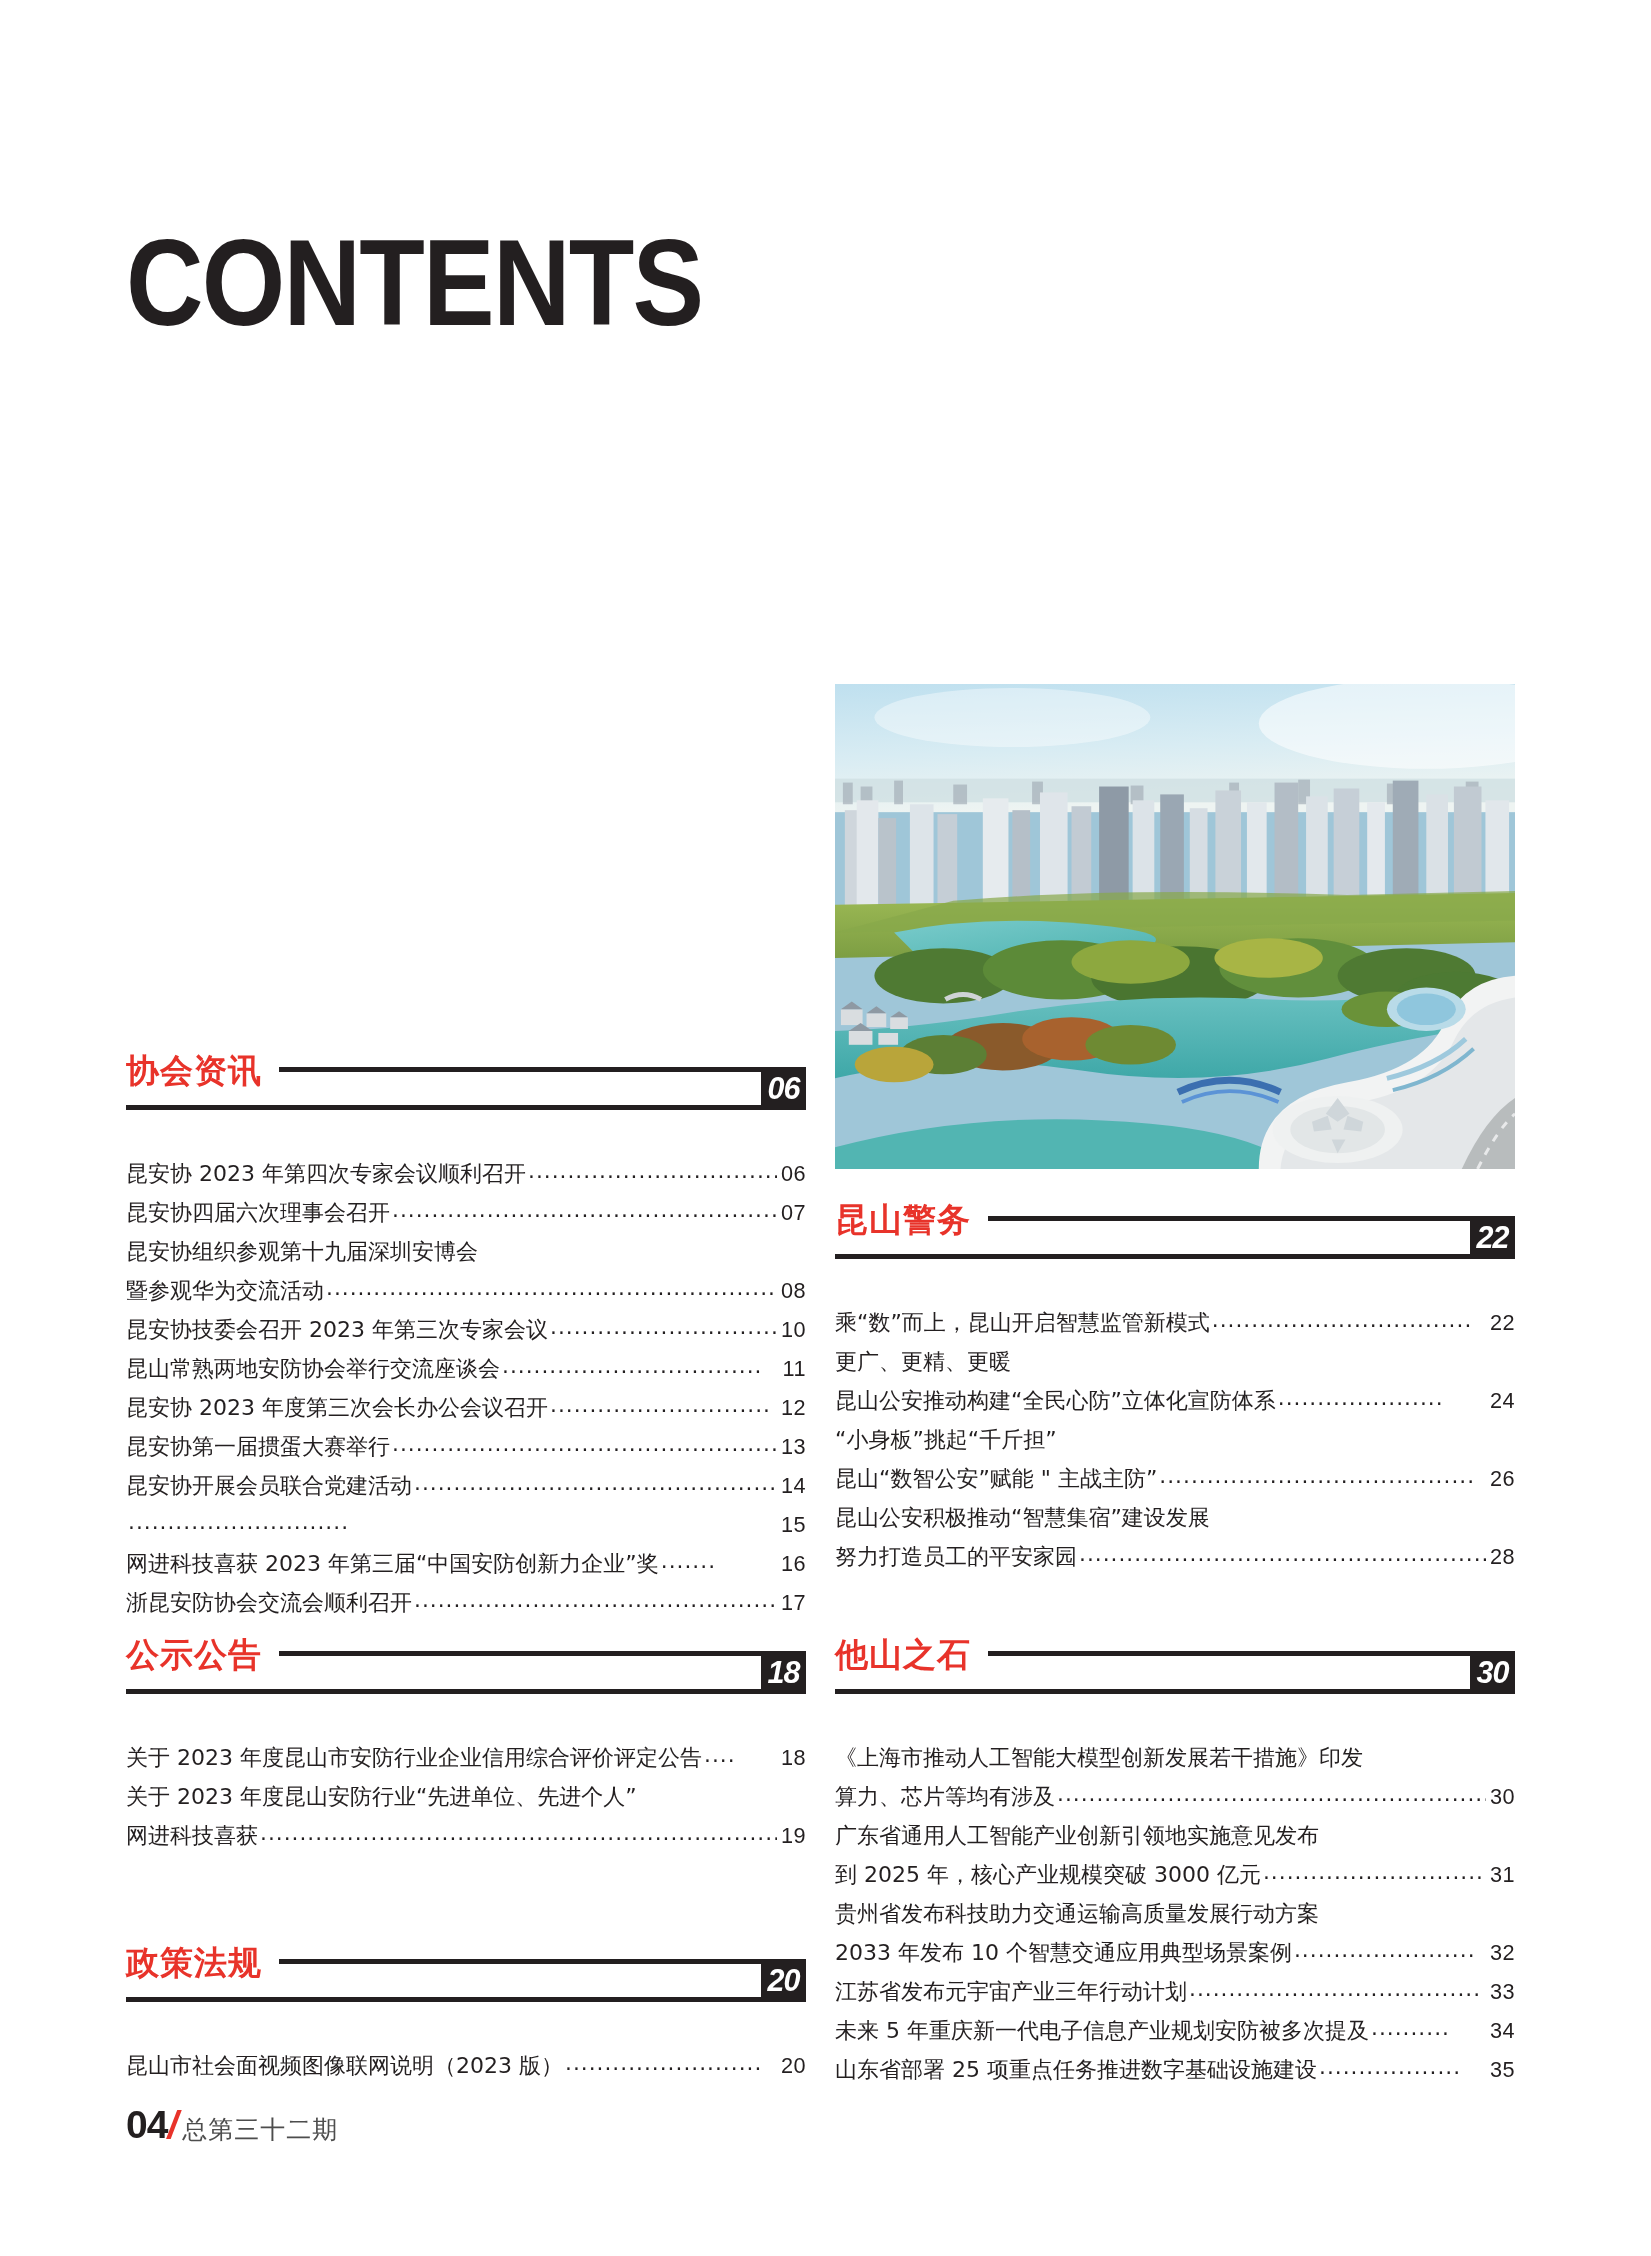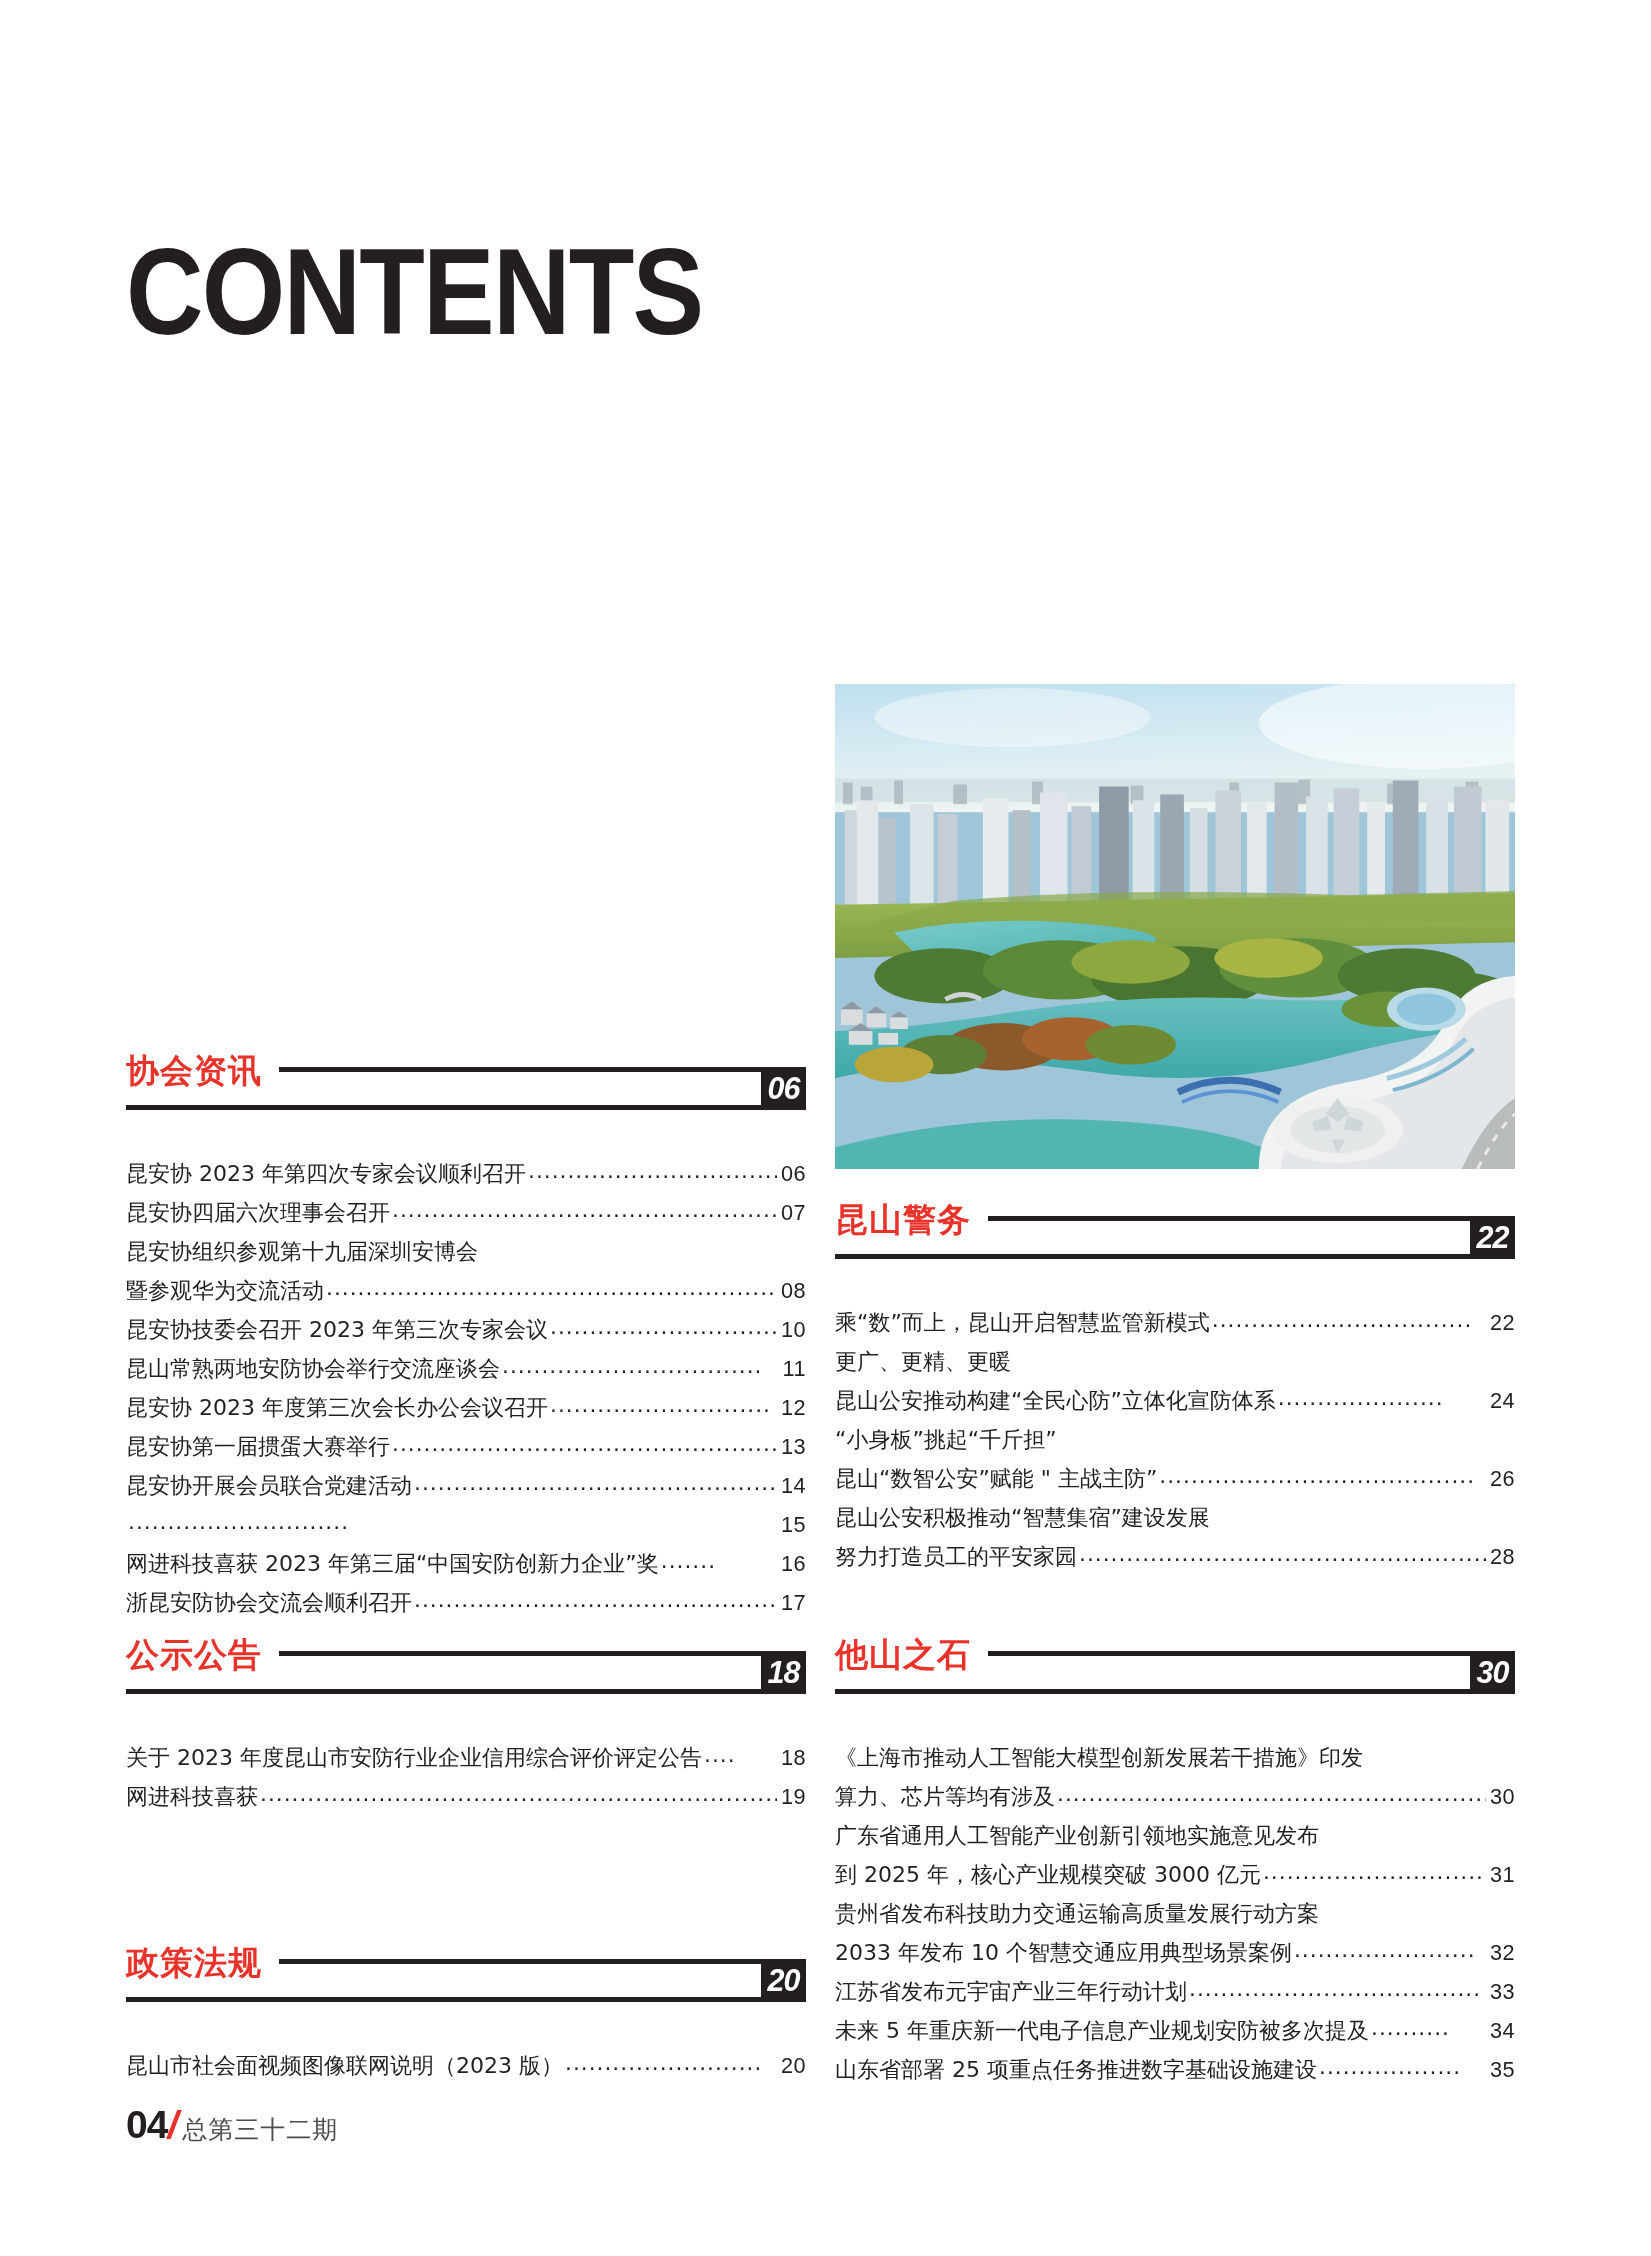--- a/index.html
+++ b/index.html
@@ -16,21 +16,21 @@
     width: 1652px;
     height: 2257px;
     background: #ffffff;
     overflow: hidden;
   }
 
   
   #masthead {
     position: absolute;
     left: 126px;
-    top: 231px;
+    top: 222px;
     display: flex;
     align-items: flex-end;
     line-height: 1;
     text-align: right;
   }
   #masthead .contents-word {
     font-family: "Liberation Sans Narrow", "Liberation Sans", sans-serif;
     font-weight: 700;
     font-size: 122px;
     letter-spacing: -2px;
@@ -417,20 +417,23 @@
         <span class="rule-top"></span>
         <span class="rule-bottom"></span>
         <span class="page-badge">18</span>
       </div>
       <ul class="entry-list">
         <li class="entry">
             <span class="etitle">关于 2023 年度昆山市安防行业企业信用综合评价评定公告</span>
             <span class="leader">....</span>
             <span class="epage">18</span>
           </li>
+        <li class="entry nopage">
+            <span class="etitle">关于 2023 年度昆山安防行业“先进单位、先进个人”</span>
+          </li>
         <li class="entry">
             <span class="etitle">网进科技喜获</span>
             <span class="leader">.....................................................................</span>
             <span class="epage">19</span>
           </li>
       </ul>
     </div>
   </div>
 
   <div class="column" style="left:126px; top:1943px;">

